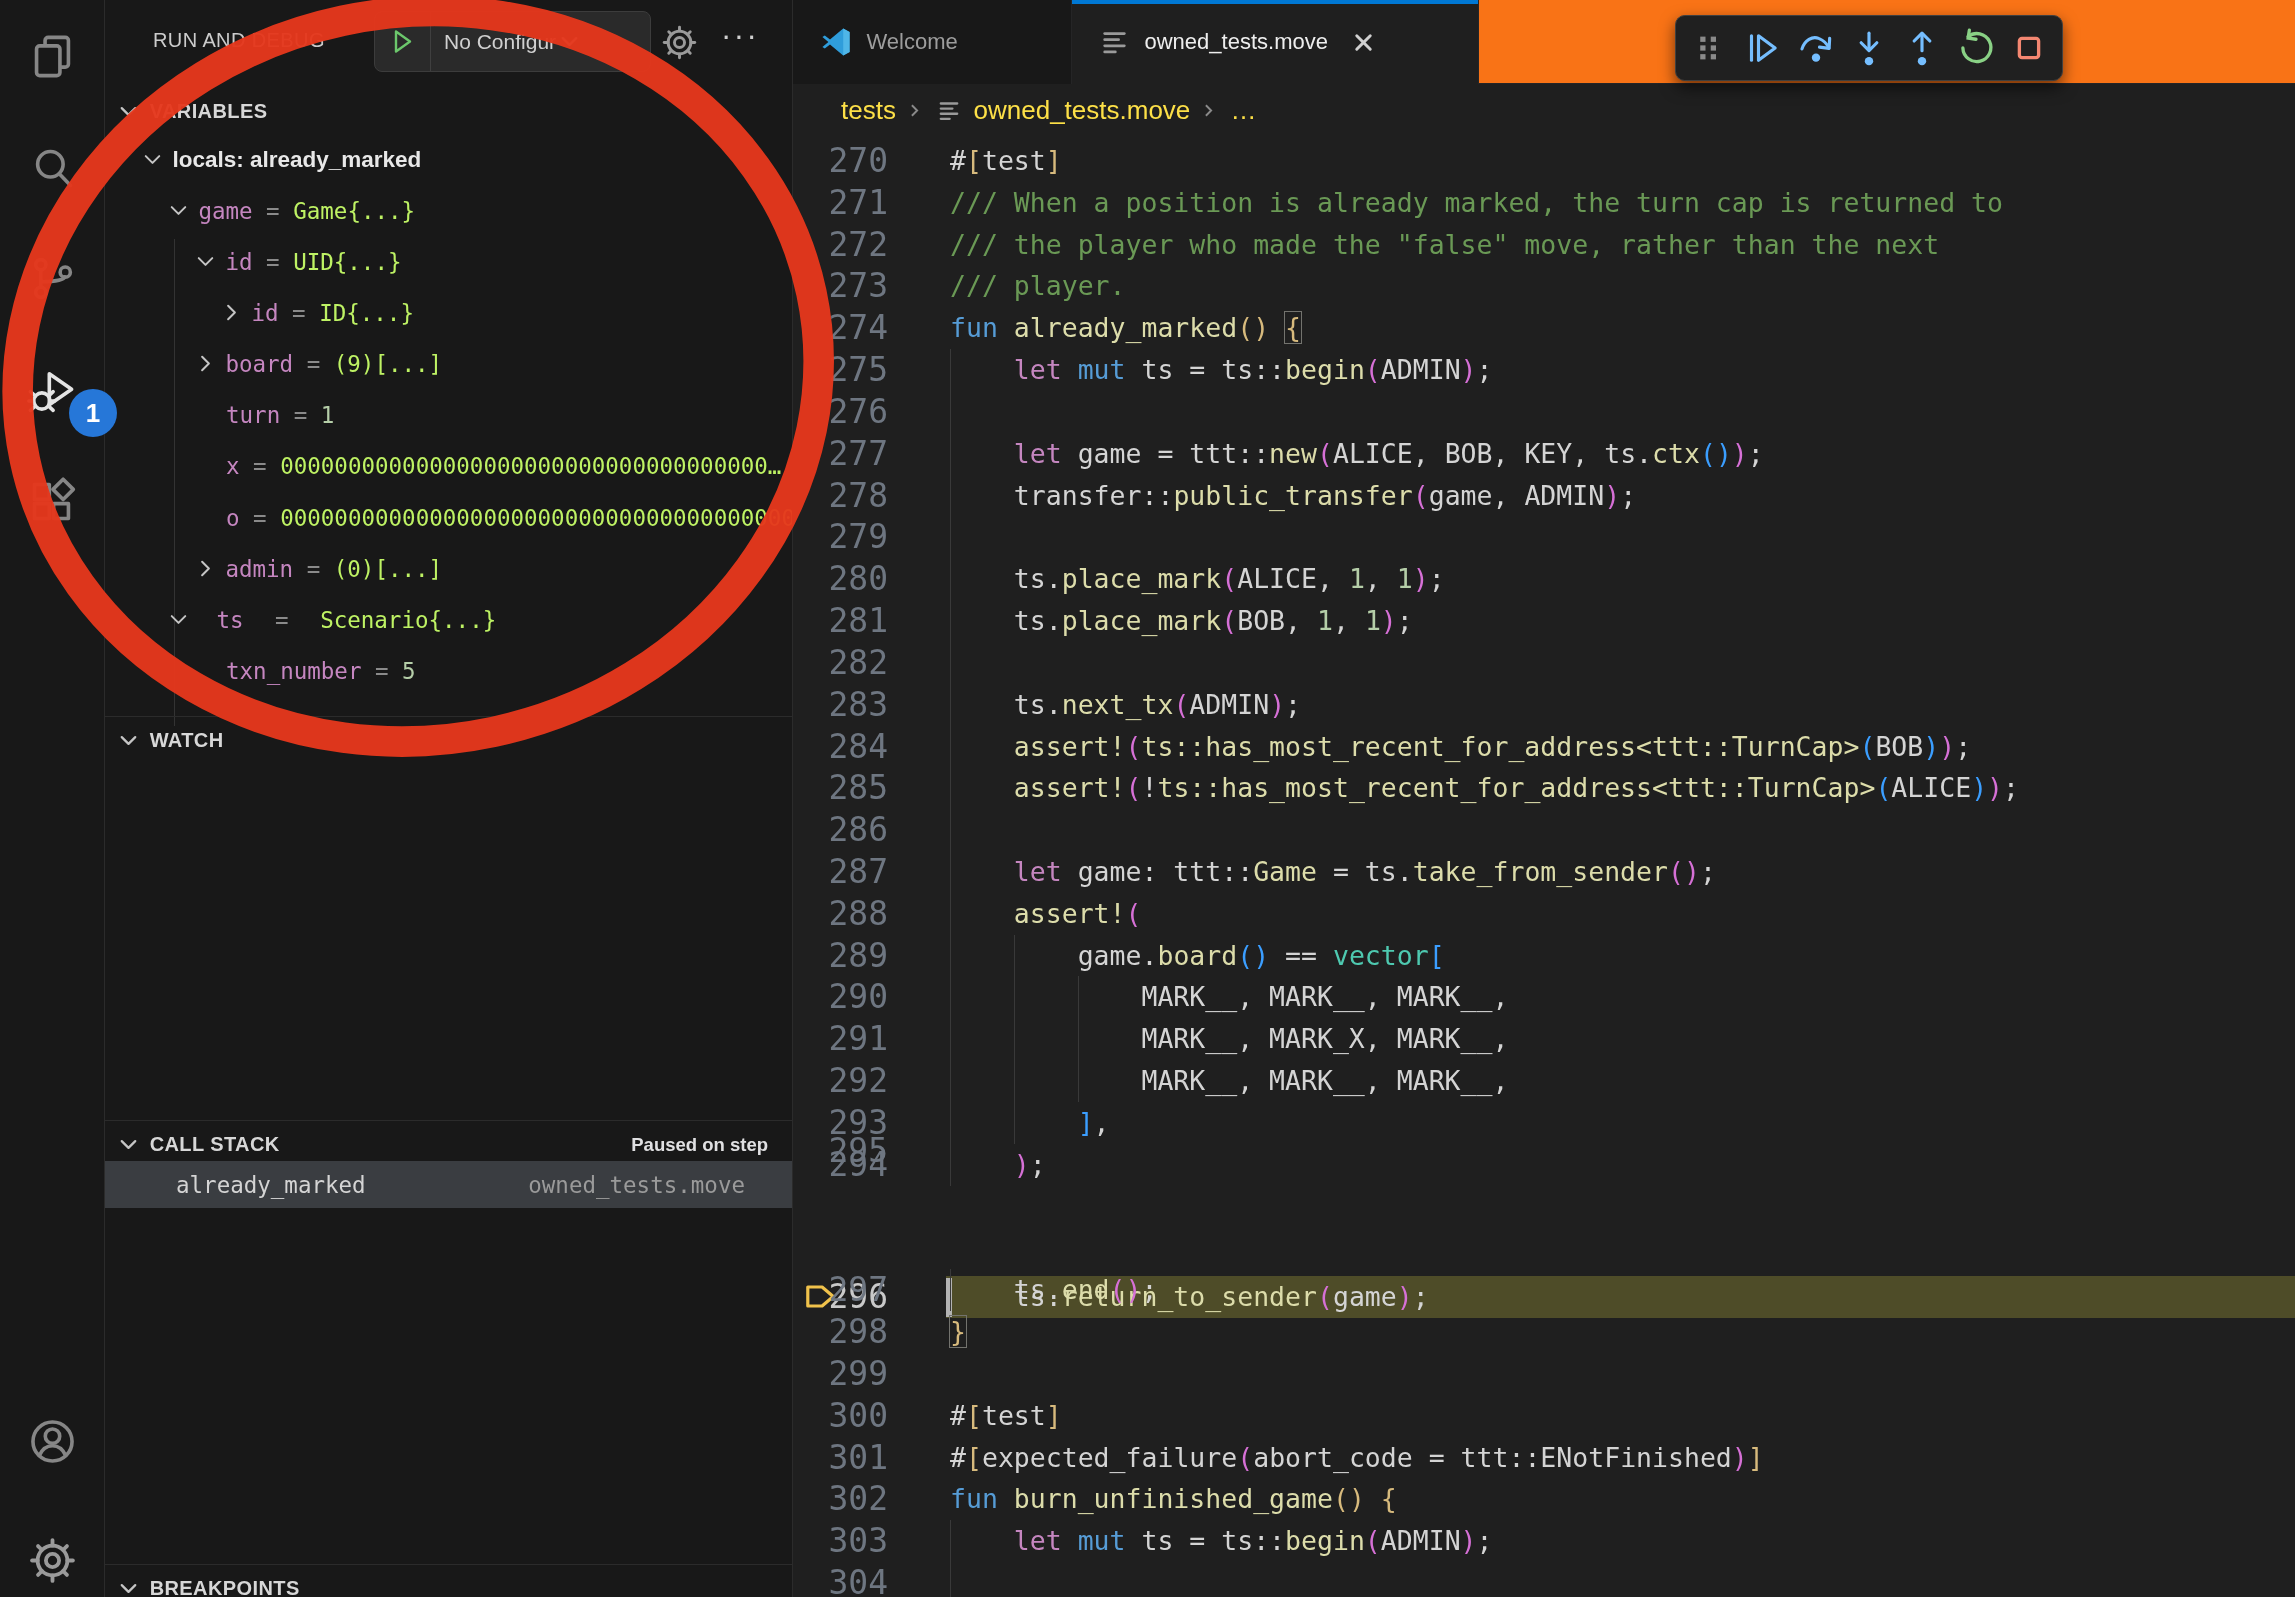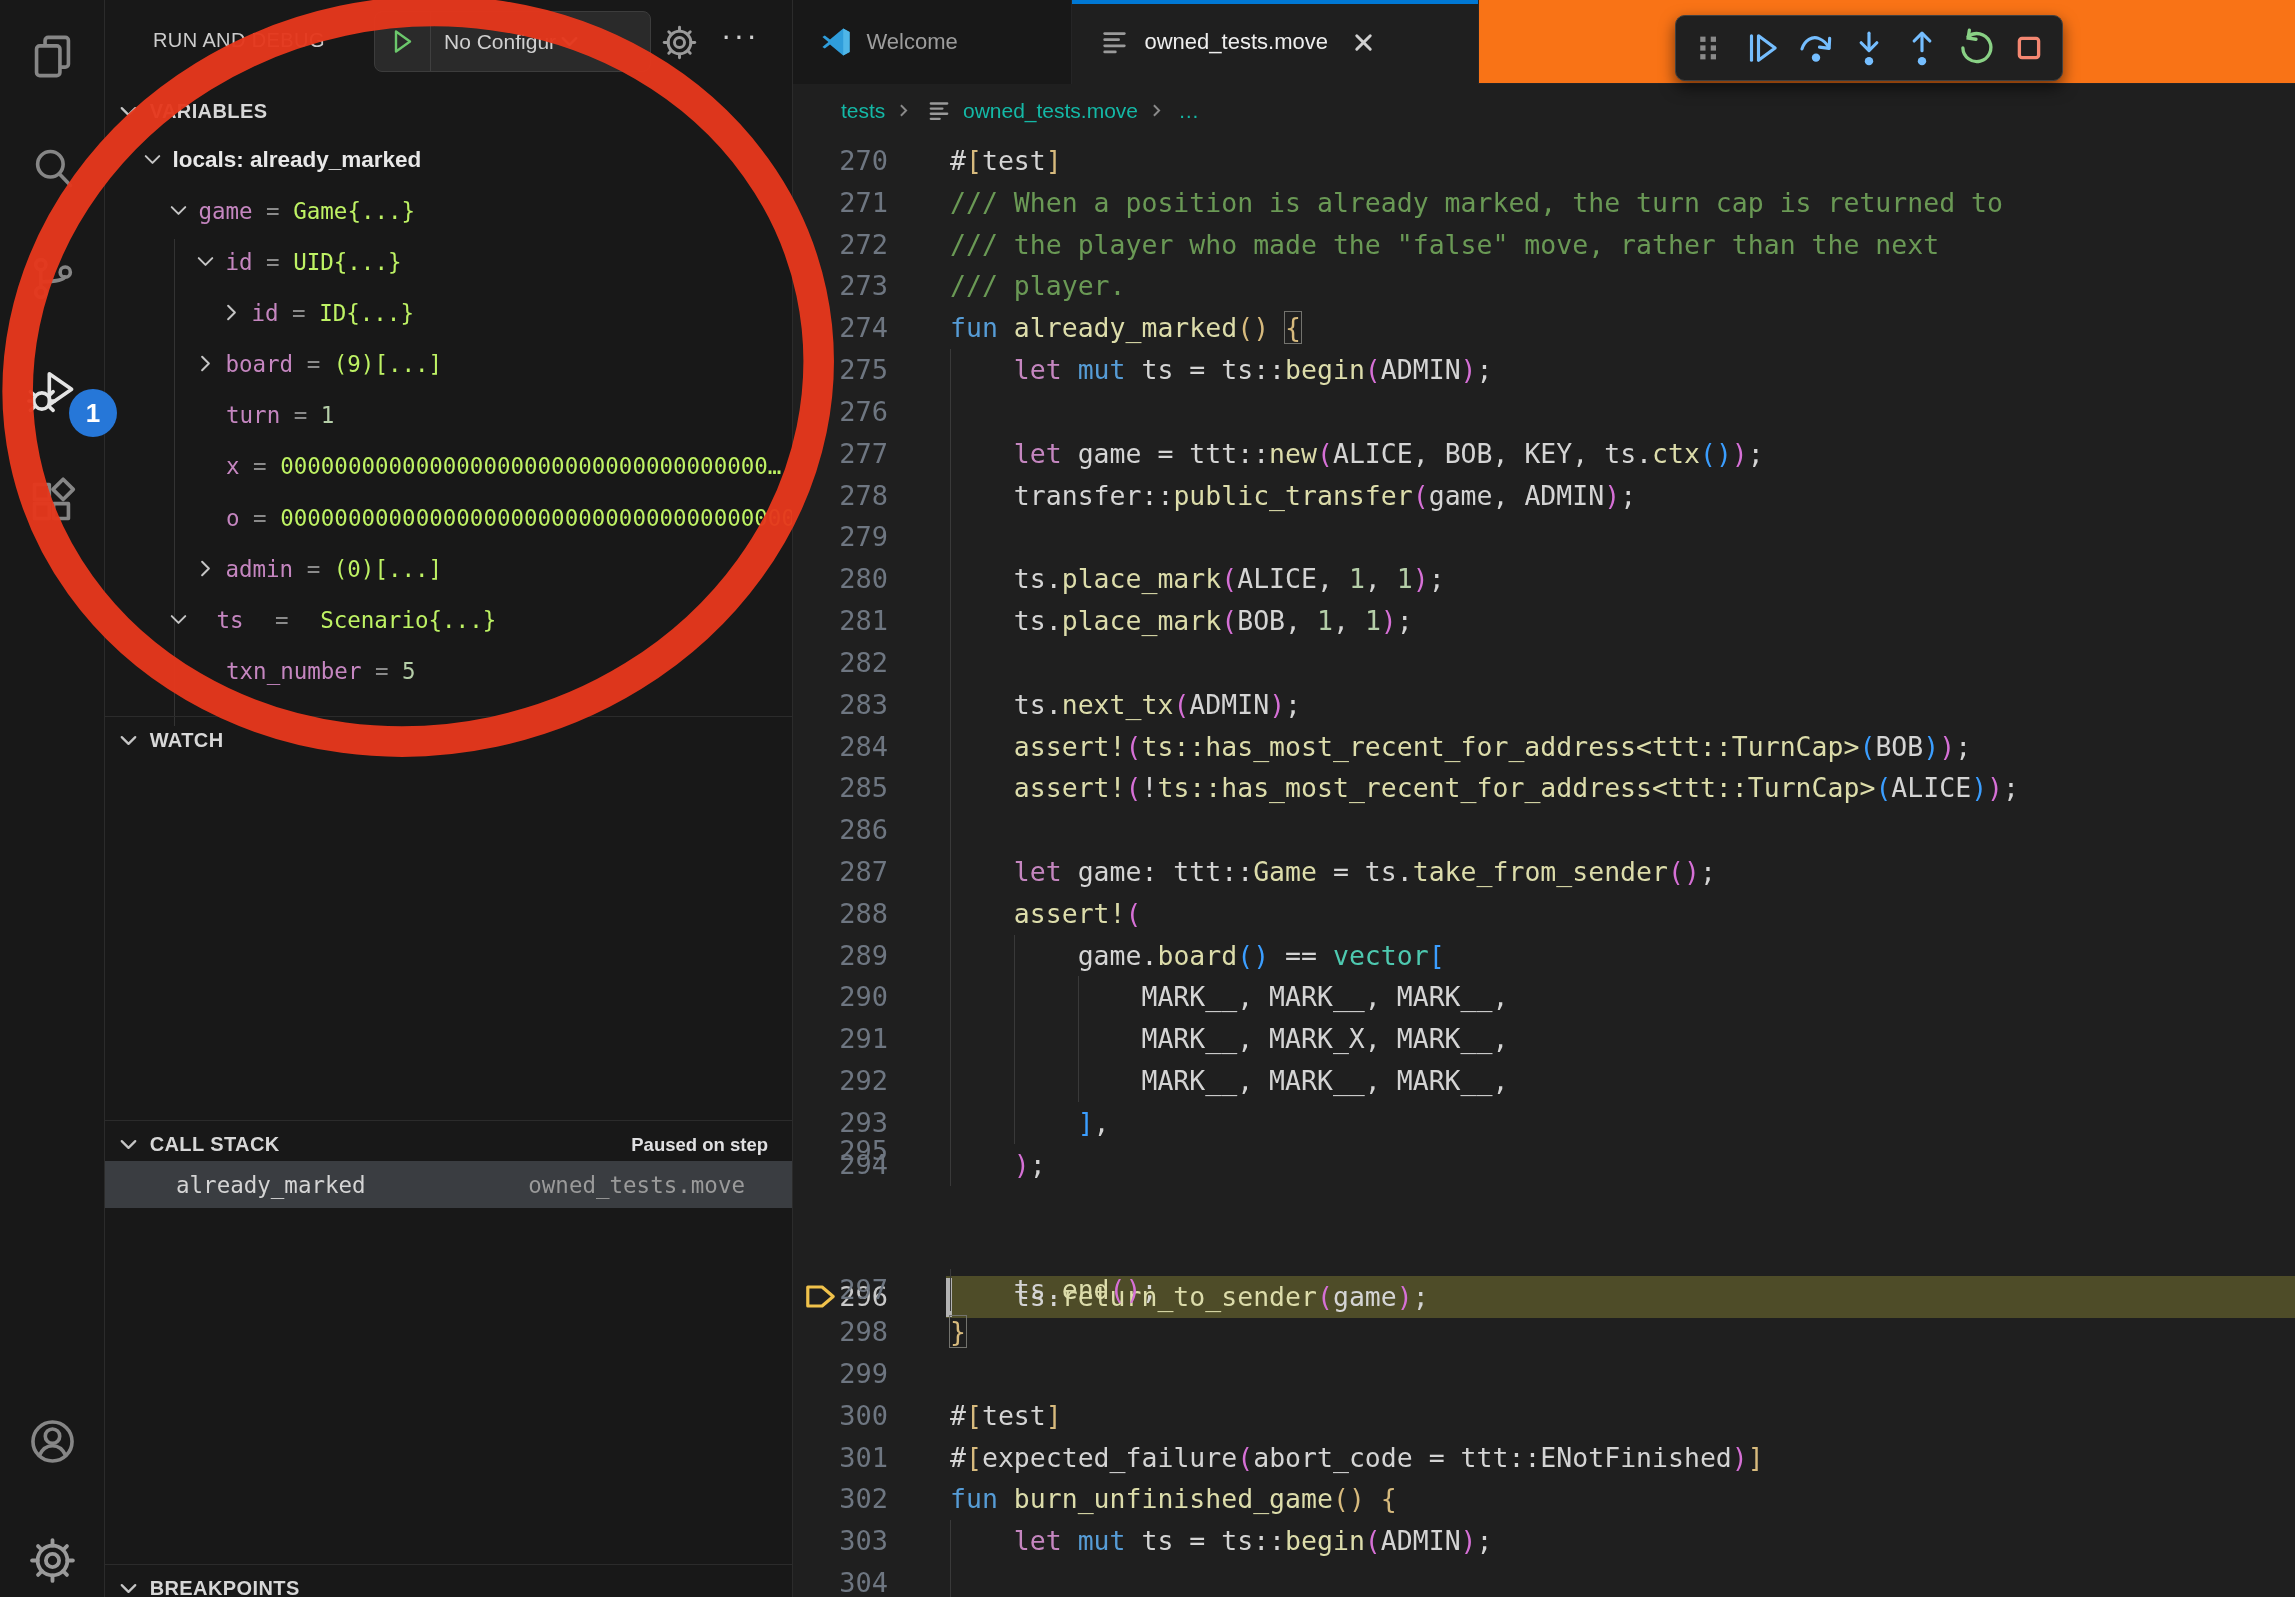--- a/index.html
+++ b/index.html
@@ -66,21 +66,21 @@
   #tab-owned::before { content:""; position:absolute; left:0; top:0; width:100%; height:4px; background:#0078d4; }
   .tab-label { font-size:22px; margin-left:14.5px; white-space:nowrap; }
   #tab-welcome .tab-label { color:#9d9d9d; }
   #tab-owned .tab-label { color:#eeeeee; }
   .tab-icon { margin-left:27px; }
   .file-lines line { stroke:#9a9a9a; stroke-width:3.4; stroke-linecap:round; }
   .close-x { margin-left:22.5px; width:27px; height:27px; }
   .close-x line { stroke:#d0d0d0; stroke-width:2.6; stroke-linecap:round; }
 
   #breadcrumb { position:absolute; left:0; top:84px; width:100%; height:53px; background:#1f1f1f;
-    display:flex; align-items:center; font-size:21px; color:#14b8a6; }
+    display:flex; align-items:center; font-size:26px; color:#fde047; }
   #breadcrumb .bc-item { margin-left:11.3px; cursor:pointer; }
   #breadcrumb .bc-item:first-child { margin-left:48px; }
   .bc-sep { width:21px; height:21px; margin-left:8px; }
   .bc-sep polyline { fill:none; stroke:#8a8a8a; stroke-width:2.2; }
   #breadcrumb .file-lines { margin-left:11.3px; }
 
   
   #debug-toolbar { position:absolute; left:882px; top:14.5px; width:388px; height:66px;
     background:#202020; border:0.8px solid #404040; border-radius:9.7px;
     box-shadow:0 6.4px 14.5px rgba(0,0,0,.55); display:flex; align-items:center; justify-content:space-around;
@@ -93,21 +93,21 @@
   .dt-red * { stroke:#f48771; fill:none; stroke-width:1.9; }
   .dt-grip rect { fill:#8a8a8a; stroke:none; }
 
   
   #code { position:absolute; left:0; top:140px; width:100%; height:1457px;
     font-family:"DejaVu Sans Mono", monospace; font-size:26.5px; }
   .cline { position:absolute; left:0; width:100%; height:42px; line-height:42px; white-space:pre; }
   .cline .hl { display:none; }
   .cline.cur .hl { display:block; position:absolute; left:153px; right:0; top:0; height:100%; background:#4e4c28; }
   .cline.cur .cursorbar { position:absolute; left:153px; top:1.6px; width:5.6px; height:39px; background:#b3b3b3; }
-  .lnum { position:absolute; left:0; top:0; width:95px; text-align:right; color:#6e7681; font-size:27px; }
+  .lnum { position:absolute; left:0; top:0; width:95px; text-align:right; color:#6e7681; font-size:33px; }
   .cline.cur .lnum { color:#c9c9c9; }
   .ltext { position:absolute; left:157px; top:0; }
   .ig { position:absolute; top:0; width:0.8px; height:100%; background:#393939; }
   .marker { position:absolute; left:9.7px; top:7.2px; }
   .marker path { fill:none; stroke:#f0c24b; stroke-width:4; stroke-linejoin:round; }
   .tk.w { color:#d4d4d4; } .tk.y { color:#dcdcaa; } .tk.b { color:#569cd6; }
   .tk.p { color:#c586c0; } .tk.g { color:#6a9955; } .tk.n { color:#b5cea8; }
   .tk.t { color:#4ec9b0; } .tk.au { color:#d7ba7d; } .tk.pk { color:#d670d6; }
   .tk.bl { color:#3b9eff; }
   .tk.bm { outline:1.6px solid #73736e; outline-offset:0.8px; }

